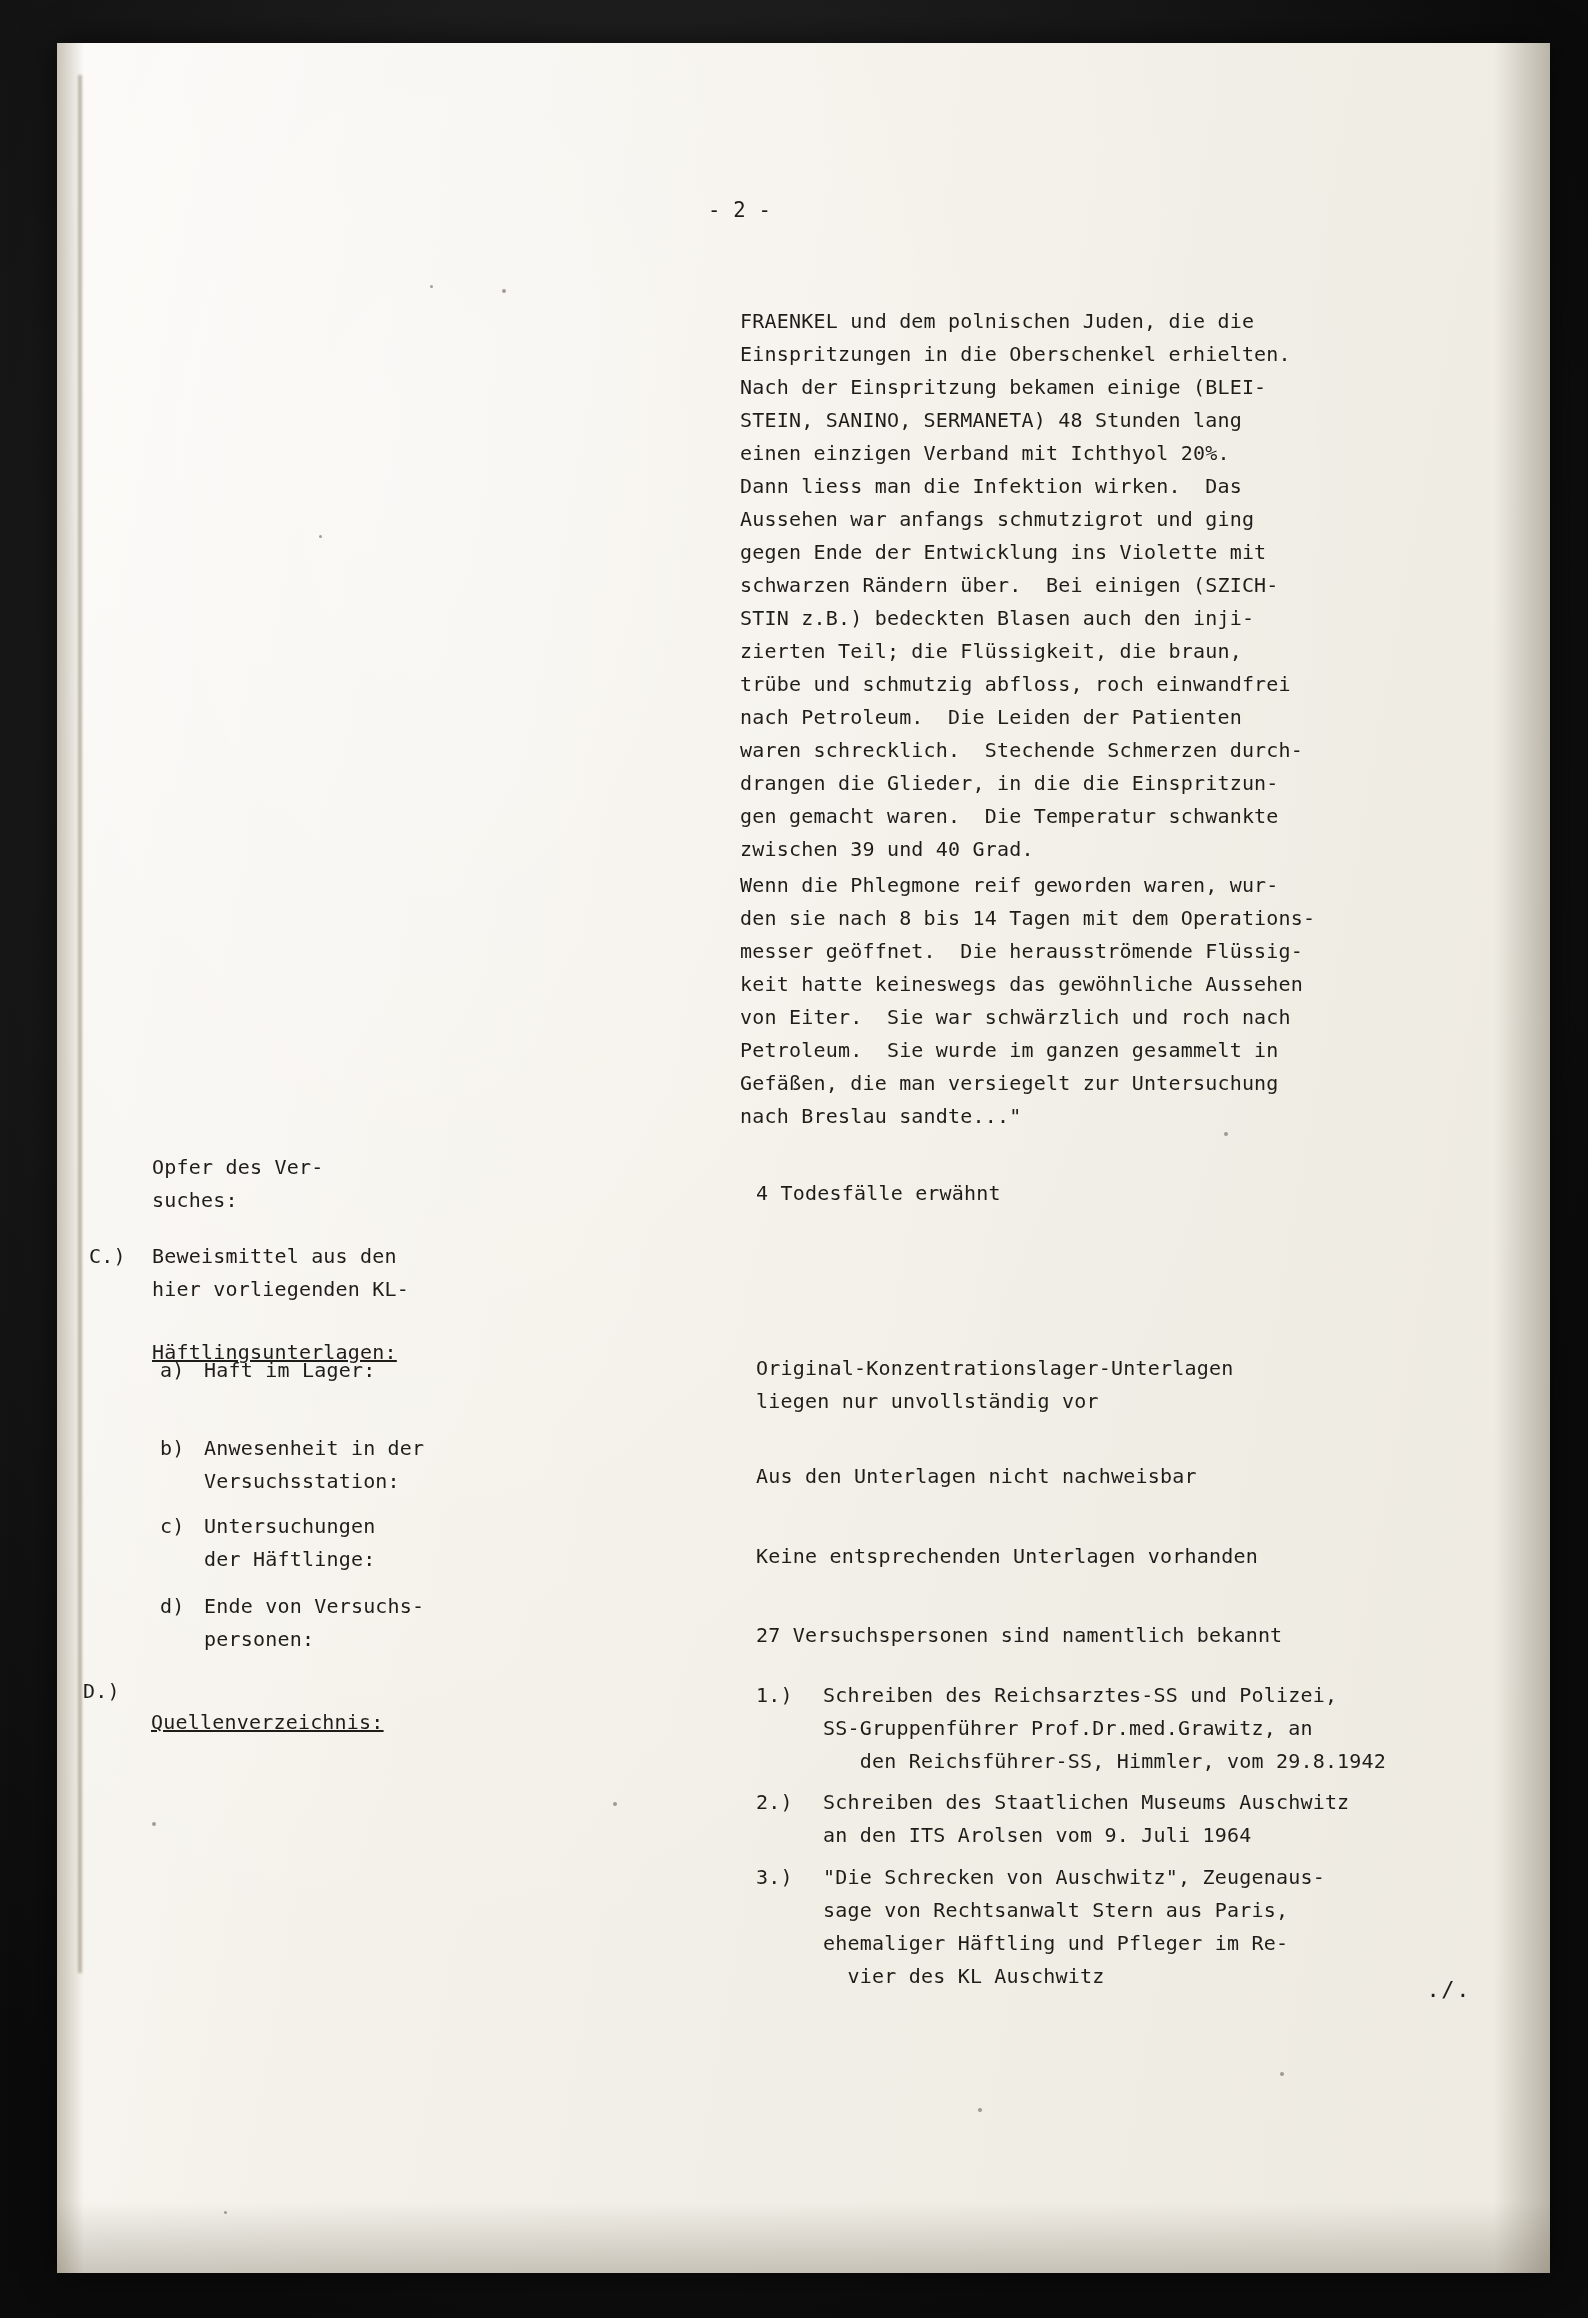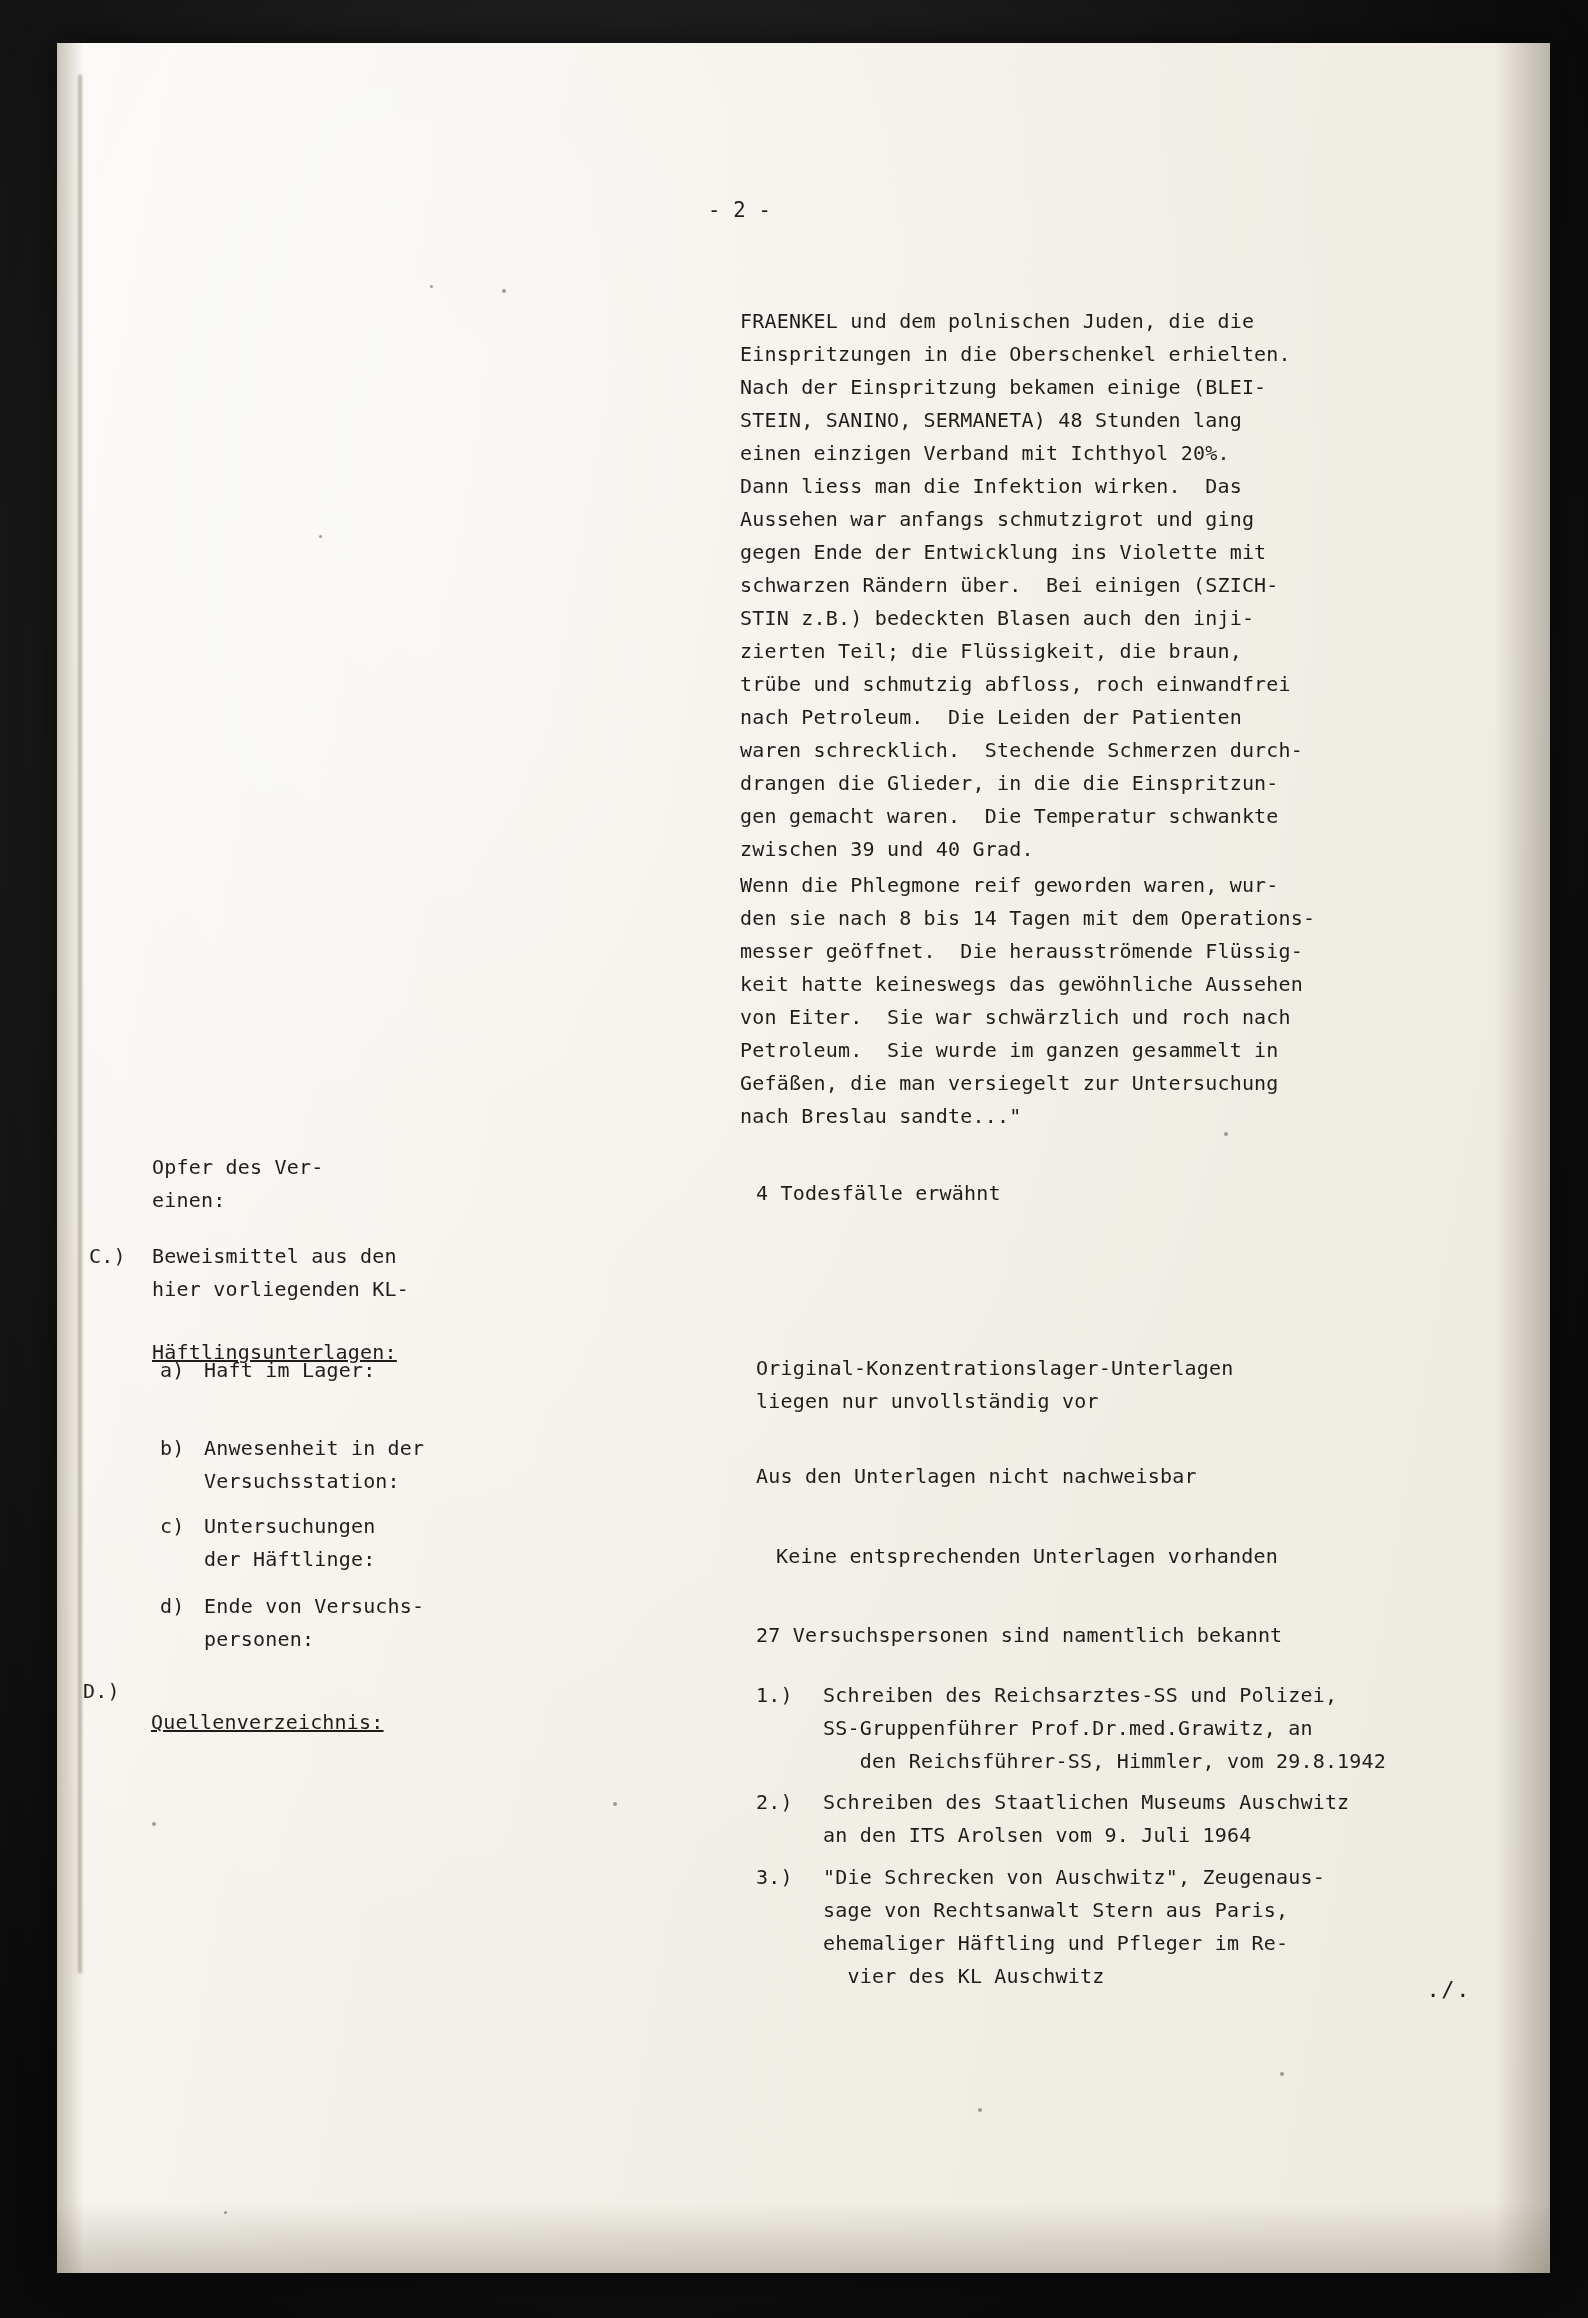--- a/index.html
+++ b/index.html
@@ -178,21 +178,21 @@
     <div class="tw col-right para" style="top:826px;">Wenn die Phlegmone reif geworden waren, wur-
 den sie nach 8 bis 14 Tagen mit dem Operations-
 messer geöffnet.  Die herausströmende Flüssig-
 keit hatte keineswegs das gewöhnliche Aussehen
 von Eiter.  Sie war schwärzlich und roch nach
 Petroleum.  Sie wurde im ganzen gesammelt in
 Gefäßen, die man versiegelt zur Untersuchung
 nach Breslau sandte..."</div>
 
     <div class="tw col-left" style="left:95px; top:1108px;">Opfer des Ver-
-einen:</div>
+suches:</div>
 
     <div class="tw" style="position:absolute; left:32px; top:1197px;">C.)</div>
     <div class="tw col-left" style="left:95px; top:1197px;">Beweismittel aus den
 hier vorliegenden KL-</div>
     <div class="tw u" style="position:absolute; left:95px; top:1262px;">Häftlingsunterlagen:</div>
 
     <div class="tw" style="position:absolute; left:103px; top:1311px;">a)</div>
     <div class="tw" style="position:absolute; left:147px; top:1311px;">Haft im Lager:</div>
 
     <div class="tw" style="position:absolute; left:103px; top:1389px;">b)</div>
@@ -210,21 +210,21 @@
     <div class="tw" style="position:absolute; left:26px; top:1632px;">D.)</div>
     <div class="tw u" style="position:absolute; left:94px; top:1632px;">Quellenverzeichnis:</div>
 
     <div class="tw" style="position:absolute; left:699px; top:1134px;">4 Todesfälle erwähnt</div>
 
     <div class="tw" style="position:absolute; left:699px; top:1309px;">Original-Konzentrationslager-Unterlagen
 liegen nur unvollständig vor</div>
 
     <div class="tw" style="position:absolute; left:699px; top:1417px;">Aus den Unterlagen nicht nachweisbar</div>
 
-    <div class="tw" style="position:absolute; left:699px; top:1497px;margin-left:20px;">Keine entsprechenden Unterlagen vorhanden</div>
+    <div class="tw" style="position:absolute; left:699px; top:1497px;">Keine entsprechenden Unterlagen vorhanden</div>
 
     <div class="tw" style="position:absolute; left:699px; top:1576px;">27 Versuchspersonen sind namentlich bekannt</div>
 
     <div class="tw" style="position:absolute; left:699px; top:1636px;">1.)</div>
     <div class="tw" style="position:absolute; left:766px; top:1636px;">Schreiben des Reichsarztes-SS und Polizei,
 SS-Gruppenführer Prof.Dr.med.Grawitz, an
    den Reichsführer-SS, Himmler, vom 29.8.1942</div>
 
     <div class="tw" style="position:absolute; left:699px; top:1743px;">2.)</div>
     <div class="tw" style="position:absolute; left:766px; top:1743px;">Schreiben des Staatlichen Museums Auschwitz

